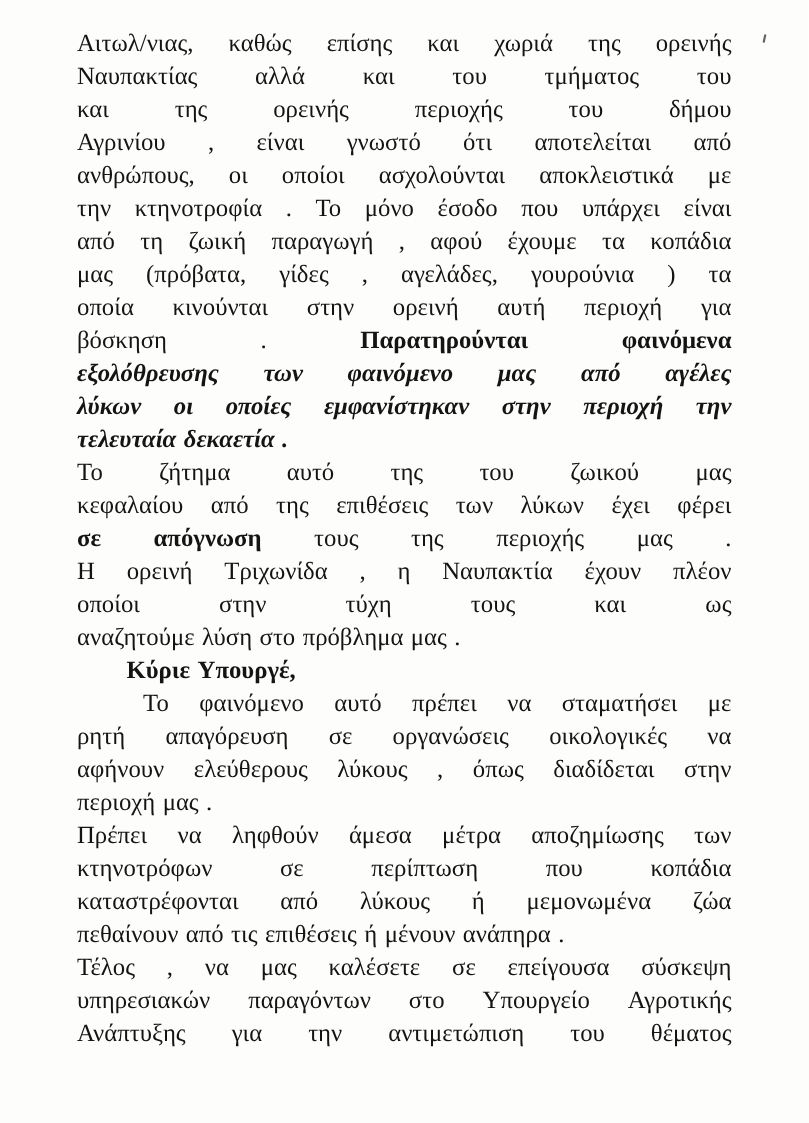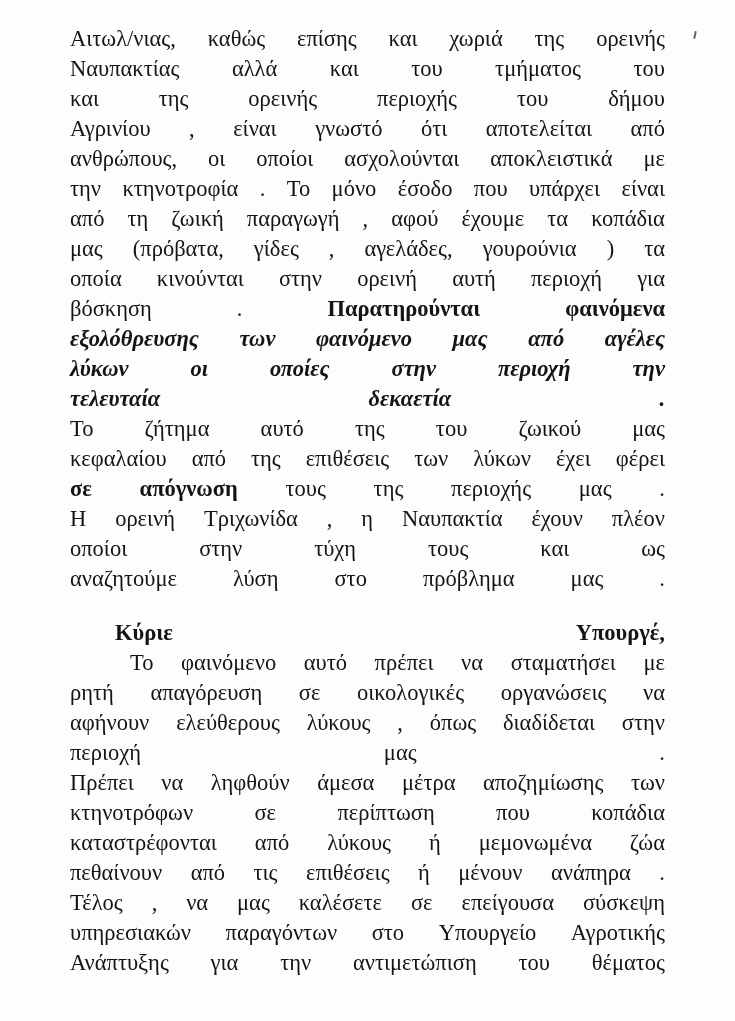--- a/index.html
+++ b/index.html
@@ -41,35 +41,35 @@
     font-size: 22.5px;
     white-space: nowrap;
     overflow: visible;
   }
 
   
   .line.just {
     justify-content: space-between;
   }
   .line.left {
-    justify-content: space-between;
+    justify-content: flex-start;
   }
   .line.just > span,
   .line.left > span {
     display: inline-block;
   }
   .line.left > span + span {
     margin-left: 0.30em;
   }
 
   .b  { font-weight: bold; }
   .bi { font-weight: bold; font-style: italic; }
 
   
-  .ind-1 { padding-left: 45px; margin-top: 24px; }
+  .ind-1 { padding-left: 45px; }
   .ind-2 { padding-left: 60px; }
 
   
   .scan-mark {
     position: absolute;
     left: 694px;
     top: 31px;
     width: 2px;
     height: 8px;
     background: #4a4a4a;
@@ -179,20 +179,21 @@
         <span class="bi">των</span>
         <span class="bi">φαινόμενο</span>
         <span class="bi">μας</span>
         <span class="bi">από</span>
         <span class="bi">αγέλες</span>
       </div>
       <div class="line just">
         <span class="bi">λύκων</span>
         <span class="bi">οι</span>
         <span class="bi">οποίες</span>
+        <span class="bi">εμφανίστηκαν</span>
         <span class="bi">στην</span>
         <span class="bi">περιοχή</span>
         <span class="bi">την</span>
       </div>
       <div class="line left">
         <span class="bi">τελευταία</span>
         <span class="bi">δεκαετία</span>
         <span class="bi">.</span>
       </div>
       <div class="line just">
@@ -259,22 +260,22 @@
         <span>αυτό</span>
         <span>πρέπει</span>
         <span>να</span>
         <span>σταματήσει</span>
         <span>με</span>
       </div>
       <div class="line just">
         <span>ρητή</span>
         <span>απαγόρευση</span>
         <span>σε</span>
+        <span>οργανώσεις</span>
         <span>οικολογικές</span>
-        <span>οργανώσεις</span>
         <span>να</span>
       </div>
       <div class="line just">
         <span>αφήνουν</span>
         <span>ελεύθερους</span>
         <span>λύκους</span>
         <span>,</span>
         <span>όπως</span>
         <span>διαδίδεται</span>
         <span>στην</span>

